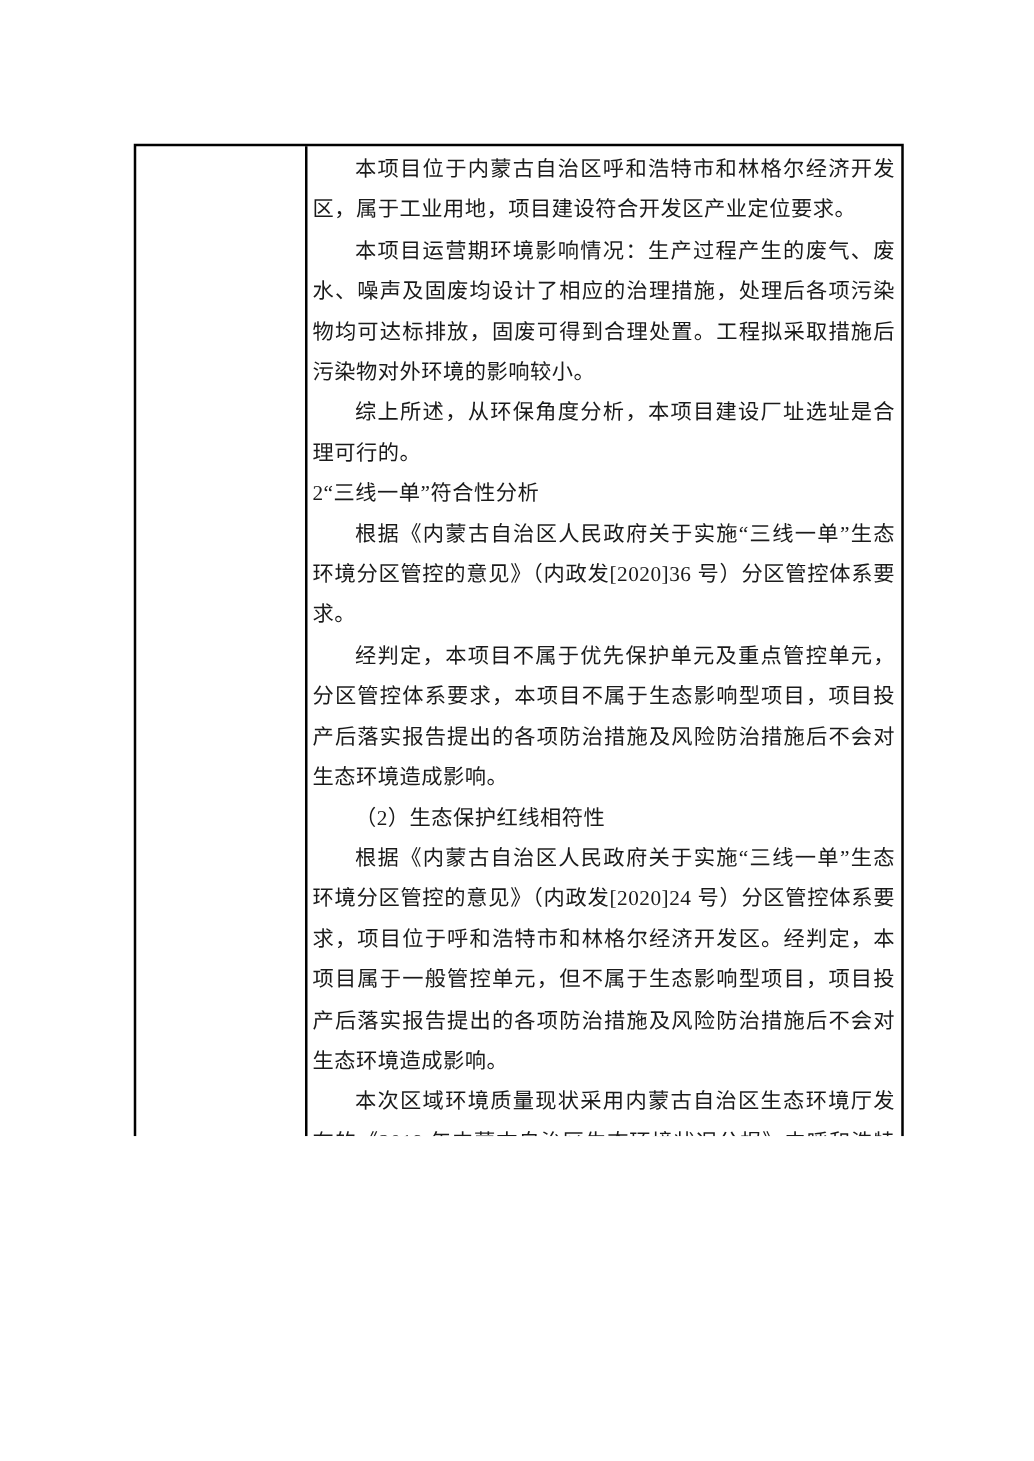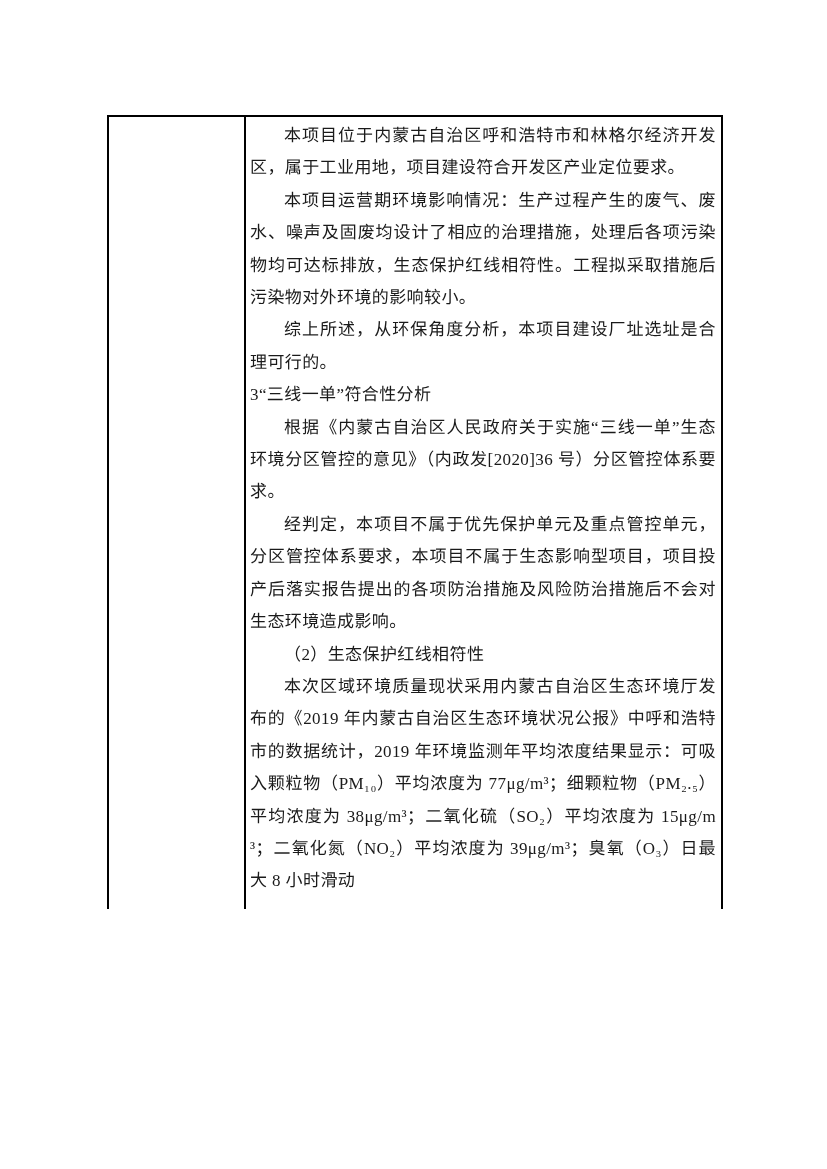--- a/index.html
+++ b/index.html
@@ -64,26 +64,27 @@
 </style>
 </head>
 <body>
 
 <div class="page">
 
   <div class="doc-table">
     <div class="cell-left"></div>
     <div class="cell-right">
       <p class="para indent">本项目位于内蒙古自治区呼和浩特市和林格尔经济开发区，属于工业用地，项目建设符合开发区产业定位要求。</p>
-      <p class="para indent">本项目运营期环境影响情况：生产过程产生的废气、废水、噪声及固废均设计了相应的治理措施，处理后各项污染物均可达标排放，生态保护红线相符性。工程拟采取措施后污染物对外环境的影响较小。</p>
+      <p class="para indent">本项目运营期环境影响情况：生产过程产生的废气、废水、噪声及固废均设计了相应的治理措施，处理后各项污染物均可达标排放，固废可得到合理处置。工程拟采取措施后污染物对外环境的影响较小。</p>
       <p class="para indent">综上所述，从环保角度分析，本项目建设厂址选址是合理可行的。</p>
-      <p class="para">3“三线一单”符合性分析</p>
+      <p class="para">2“三线一单”符合性分析</p>
       <p class="para indent">根据《内蒙古自治区人民政府关于实施“三线一单”生态环境分区管控的意见》（内政发[2020]36 号）分区管控体系要求。</p>
       <p class="para indent">经判定，本项目不属于优先保护单元及重点管控单元，分区管控体系要求，本项目不属于生态影响型项目，项目投产后落实报告提出的各项防治措施及风险防治措施后不会对生态环境造成影响。</p>
       <p class="para indent">（2）生态保护红线相符性</p>
+      <p class="para indent">根据《内蒙古自治区人民政府关于实施“三线一单”生态环境分区管控的意见》（内政发[2020]24 号）分区管控体系要求，项目位于呼和浩特市和林格尔经济开发区。经判定，本项目属于一般管控单元，但不属于生态影响型项目，项目投产后落实报告提出的各项防治措施及风险防治措施后不会对生态环境造成影响。</p>
       <p class="para indent">本次区域环境质量现状采用内蒙古自治区生态环境厅发布的《2019 年内蒙古自治区生态环境状况公报》中呼和浩特市的数据统计，2019 年环境监测年平均浓度结果显示：可吸入颗粒物（PM₁₀）平均浓度为 77μg/m³；细颗粒物（PM₂.₅）平均浓度为 38μg/m³；二氧化硫（SO₂）平均浓度为 15μg/m³；二氧化氮（NO₂）平均浓度为 39μg/m³；臭氧（O₃）日最大 8 小时滑动</p>
     </div>
   </div>
 
   <div class="footer">
     <span>— 8 —</span>
   </div>
 
 </div>
 

